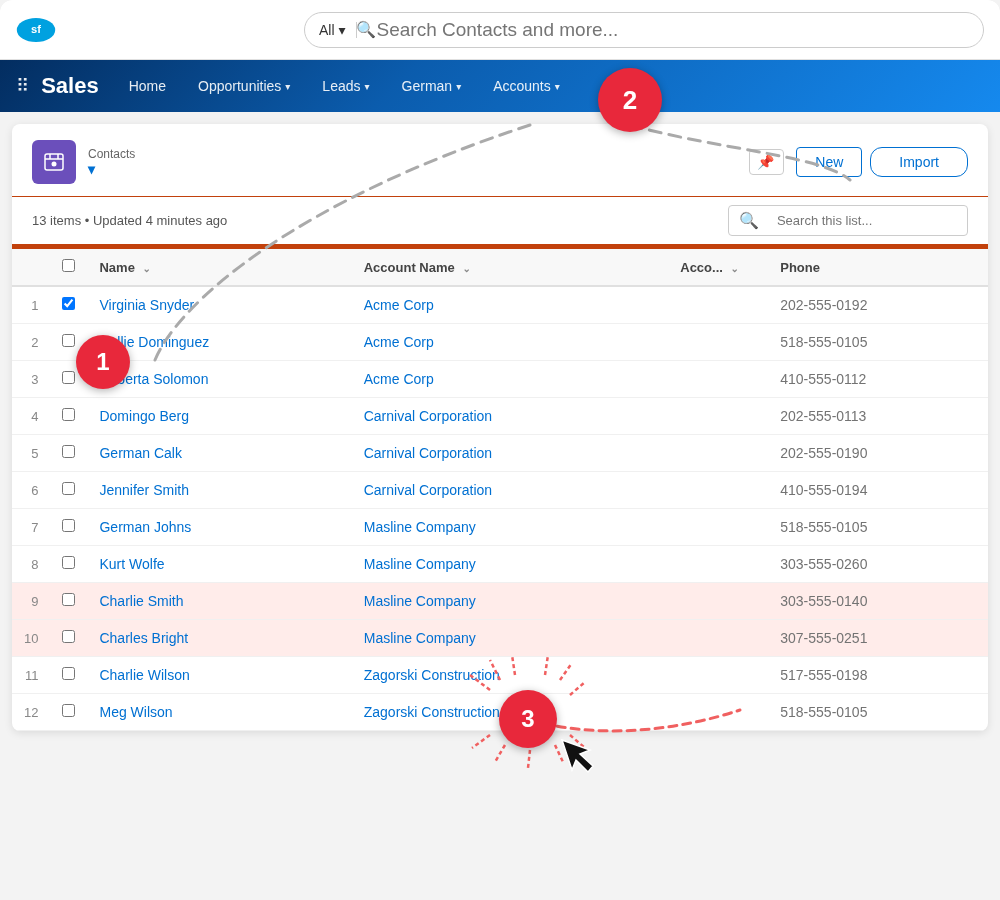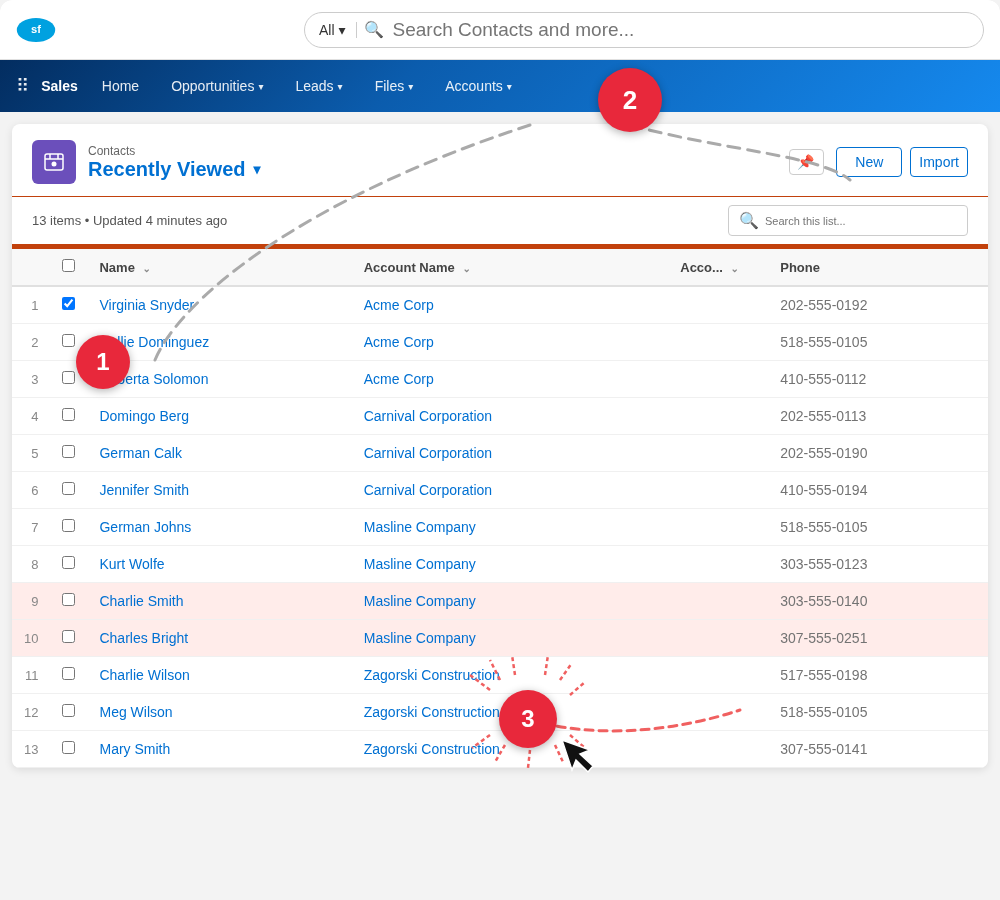--- a/index.html
+++ b/index.html
@@ -29,21 +29,20 @@
     }
     .search-bar {
       display: flex;
       align-items: center;
       border: 1px solid #ccc;
       border-radius: 24px;
       padding: 6px 14px;
       flex: 1;
       max-width: 680px;
       margin-left: auto;
-      gap: 8px;
     }
     .search-bar-filter {
       display: flex;
       align-items: center;
       gap: 4px;
       border-right: 1px solid #ccc;
       padding-right: 10px;
       font-size: 14px;
       color: #333;
       cursor: pointer;
@@ -72,23 +71,23 @@
     }
     .nav-grid-icon {
       color: white;
       font-size: 18px;
       margin-right: 8px;
       opacity: 0.9;
       cursor: pointer;
     }
     .nav-app-name {
       color: white;
-      font-size: 14px;
+      font-size: 22px;
       font-weight: 700;
-      margin-right: 6px;
+      margin-right: 12px;
     }
     .nav-item {
       color: white;
       font-size: 14px;
       padding: 8px 14px;
       border-radius: 4px;
       cursor: pointer;
       display: flex;
       align-items: center;
       gap: 4px;
@@ -164,22 +163,22 @@
       border-radius: 4px;
       padding: 6px 18px;
       font-size: 14px;
       cursor: pointer;
       font-weight: 500;
     }
     .btn-import {
       border: 1px solid #0070d2;
       color: #0070d2;
       background: white;
-      border-radius: 4px;
-      padding: 6px 8px;
+      border-radius: 12px;
+      padding: 6px 28px;
       font-size: 14px;
       cursor: pointer;
       font-weight: 500;
     }
 
     
     .sub-header {
       display: flex;
       align-items: center;
       padding: 8px 20px;
@@ -194,24 +193,25 @@
       align-items: center;
       border: 1px solid #ccc;
       border-radius: 4px;
       padding: 5px 10px;
       gap: 6px;
       min-width: 240px;
     }
     .list-search input {
       border: none;
       outline: none;
-      font-size: 11px;
+      font-size: 13px;
       color: #555;
       background: transparent;
       width: 100%;
+      margin-left: 12px;
     }
 
     
     .contacts-table {
       width: 100%;
       border-collapse: collapse;
       font-size: 14px;
     }
     .contacts-table thead tr {
       background: #f8f8f8;
@@ -329,21 +329,21 @@
     </div>
     <div class="nav-item">
       <span>Opportunities</span>
       <span class="chevron">▾</span>
     </div>
     <div class="nav-item">
       <span>Leads</span>
       <span class="chevron">▾</span>
     </div>
     <div class="nav-item">
-      <span>Files</span>
+      <span>German</span>
       <span class="chevron">▾</span>
     </div>
     <div class="nav-item">
       <span>Accounts</span>
       <span class="chevron">▾</span>
     </div>
   </div>
 
   <div class="main-content">
 
@@ -353,21 +353,20 @@
           <rect x="3" y="4" width="18" height="16" rx="2" fill="none" stroke="white" stroke-width="1.5"></rect>
           <line x1="3" y1="9" x2="21" y2="9" stroke="white" stroke-width="1.5"></line>
           <line x1="8" y1="4" x2="8" y2="9" stroke="white" stroke-width="1.5"></line>
           <line x1="16" y1="4" x2="16" y2="9" stroke="white" stroke-width="1.5"></line>
           <circle cx="12" cy="14" r="2.5" fill="white"></circle>
         </svg>
       </div>
       <div class="contacts-title-group">
         <div class="contacts-label">Contacts</div>
         <div class="contacts-view-selector">
-          <span>Recently Viewed</span>
           <span class="dropdown-arrow">▾</span>
         </div>
       </div>
       <button class="pin-button">📌</button>
       <div class="header-actions">
         <button class="btn-new">New</button>
         <button class="btn-import">Import</button>
       </div>
     </div>
 
@@ -505,21 +504,21 @@
       <td class="checkbox-cell">
         <input type="checkbox" style="">
       </td>
       <td>
         <a class="contact-link">Kurt Wolfe</a>
       </td>
       <td>
         <a class="account-link">Masline Company</a>
       </td>
       <td></td>
-      <td class="phone-text">303-555-0123</td>
+      <td class="phone-text">303-555-0260</td>
     </tr>
           <tr class="highlight-row">
       <td class="row-num">9</td>
       <td class="checkbox-cell">
         <input type="checkbox" style="">
       </td>
       <td>
         <a class="contact-link">Charlie Smith</a>
       </td>
       <td>
@@ -562,34 +561,20 @@
         <input type="checkbox" style="">
       </td>
       <td>
         <a class="contact-link">Meg Wilson</a>
       </td>
       <td>
         <a class="account-link">Zagorski Construction</a>
       </td>
       <td></td>
       <td class="phone-text">518-555-0105</td>
-    </tr>
-          <tr>
-      <td class="row-num">13</td>
-      <td class="checkbox-cell">
-        <input type="checkbox" style="">
-      </td>
-      <td>
-        <a class="contact-link">Mary Smith</a>
-      </td>
-      <td>
-        <a class="account-link">Zagorski Construction</a>
-      </td>
-      <td></td>
-      <td class="phone-text">307-555-0141</td>
     </tr>
         </tbody>
     </table>
   </div>
 
   <svg class="dashed-overlay" xmlns="http://www.w3.org/2000/svg">
 
     <path d="M 155 360 C 180 300, 300 200, 530 125" stroke="#aaa" stroke-width="3" stroke-dasharray="12,8" fill="none" stroke-linecap="round"></path>
 
     <path d="M 630 125 C 720 150, 820 155, 850 180" stroke="#aaa" stroke-width="3" stroke-dasharray="12,8" fill="none" stroke-linecap="round"></path>

